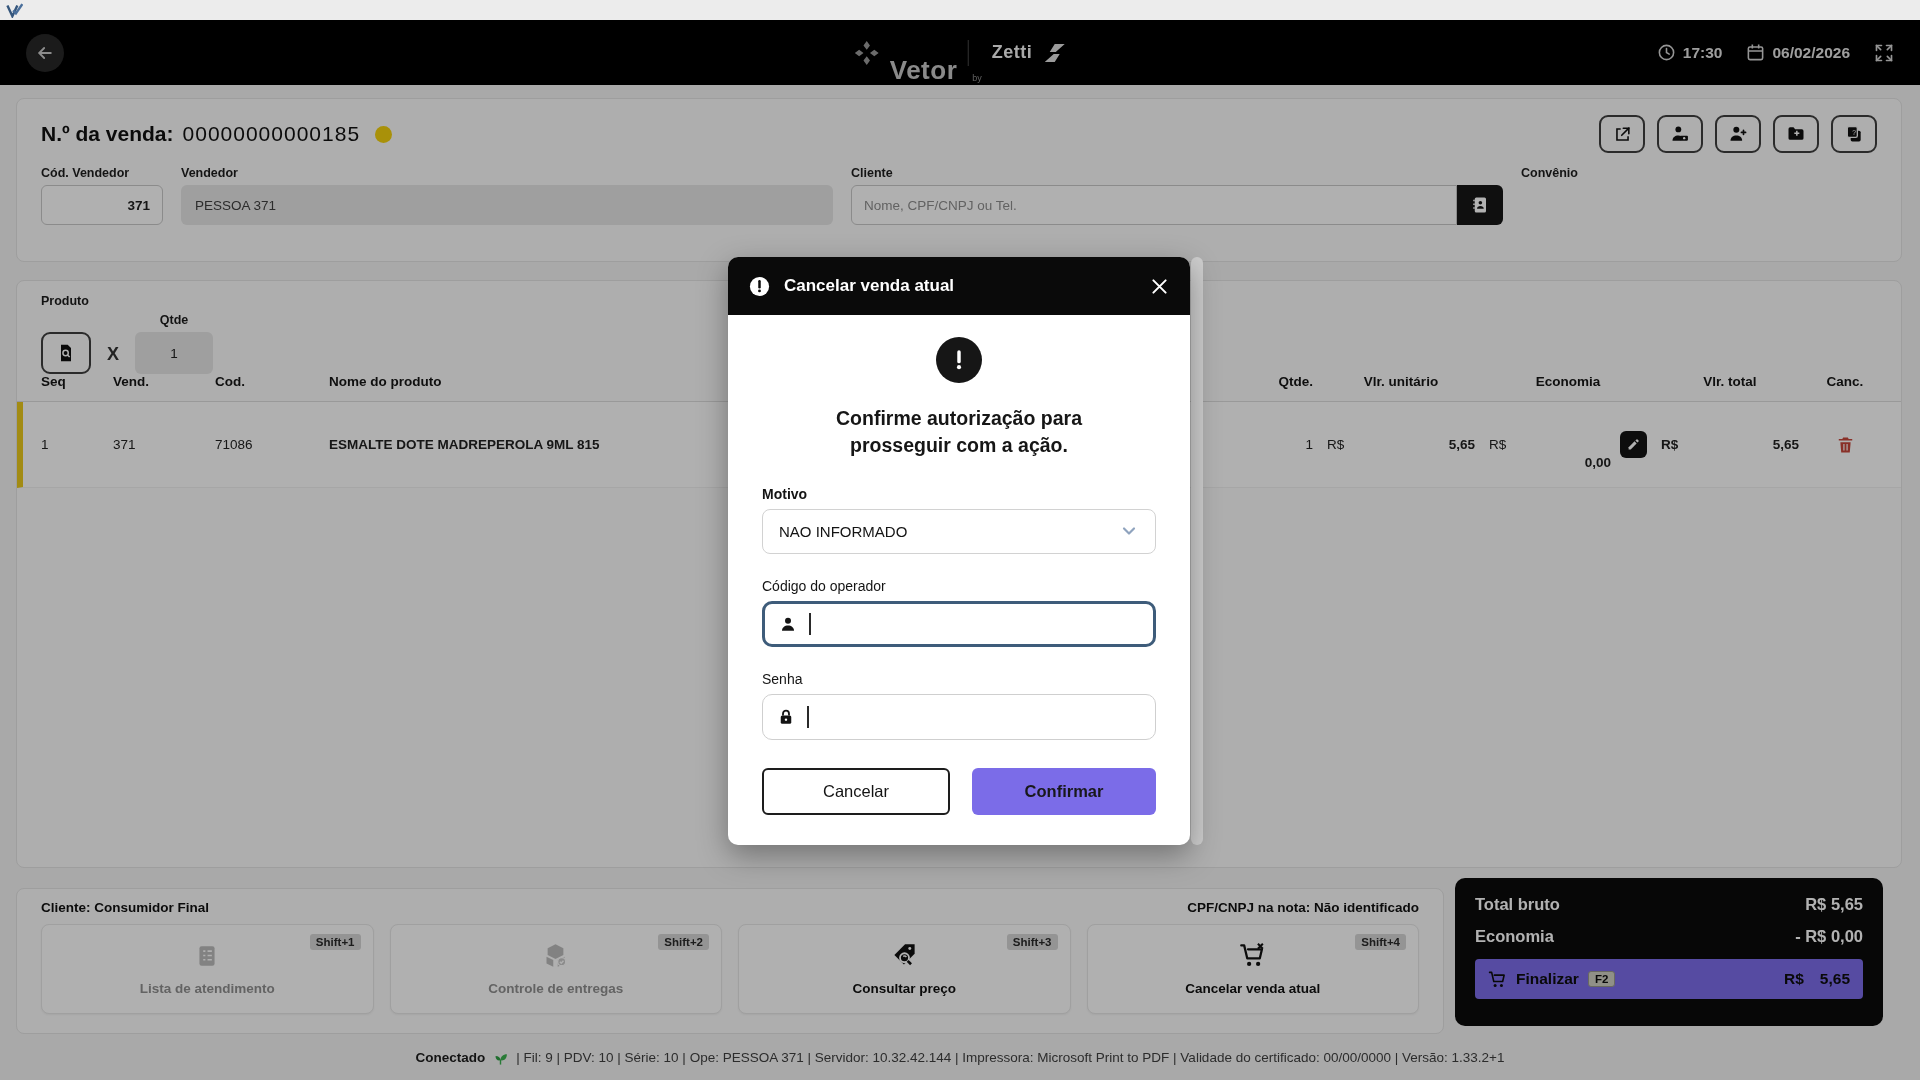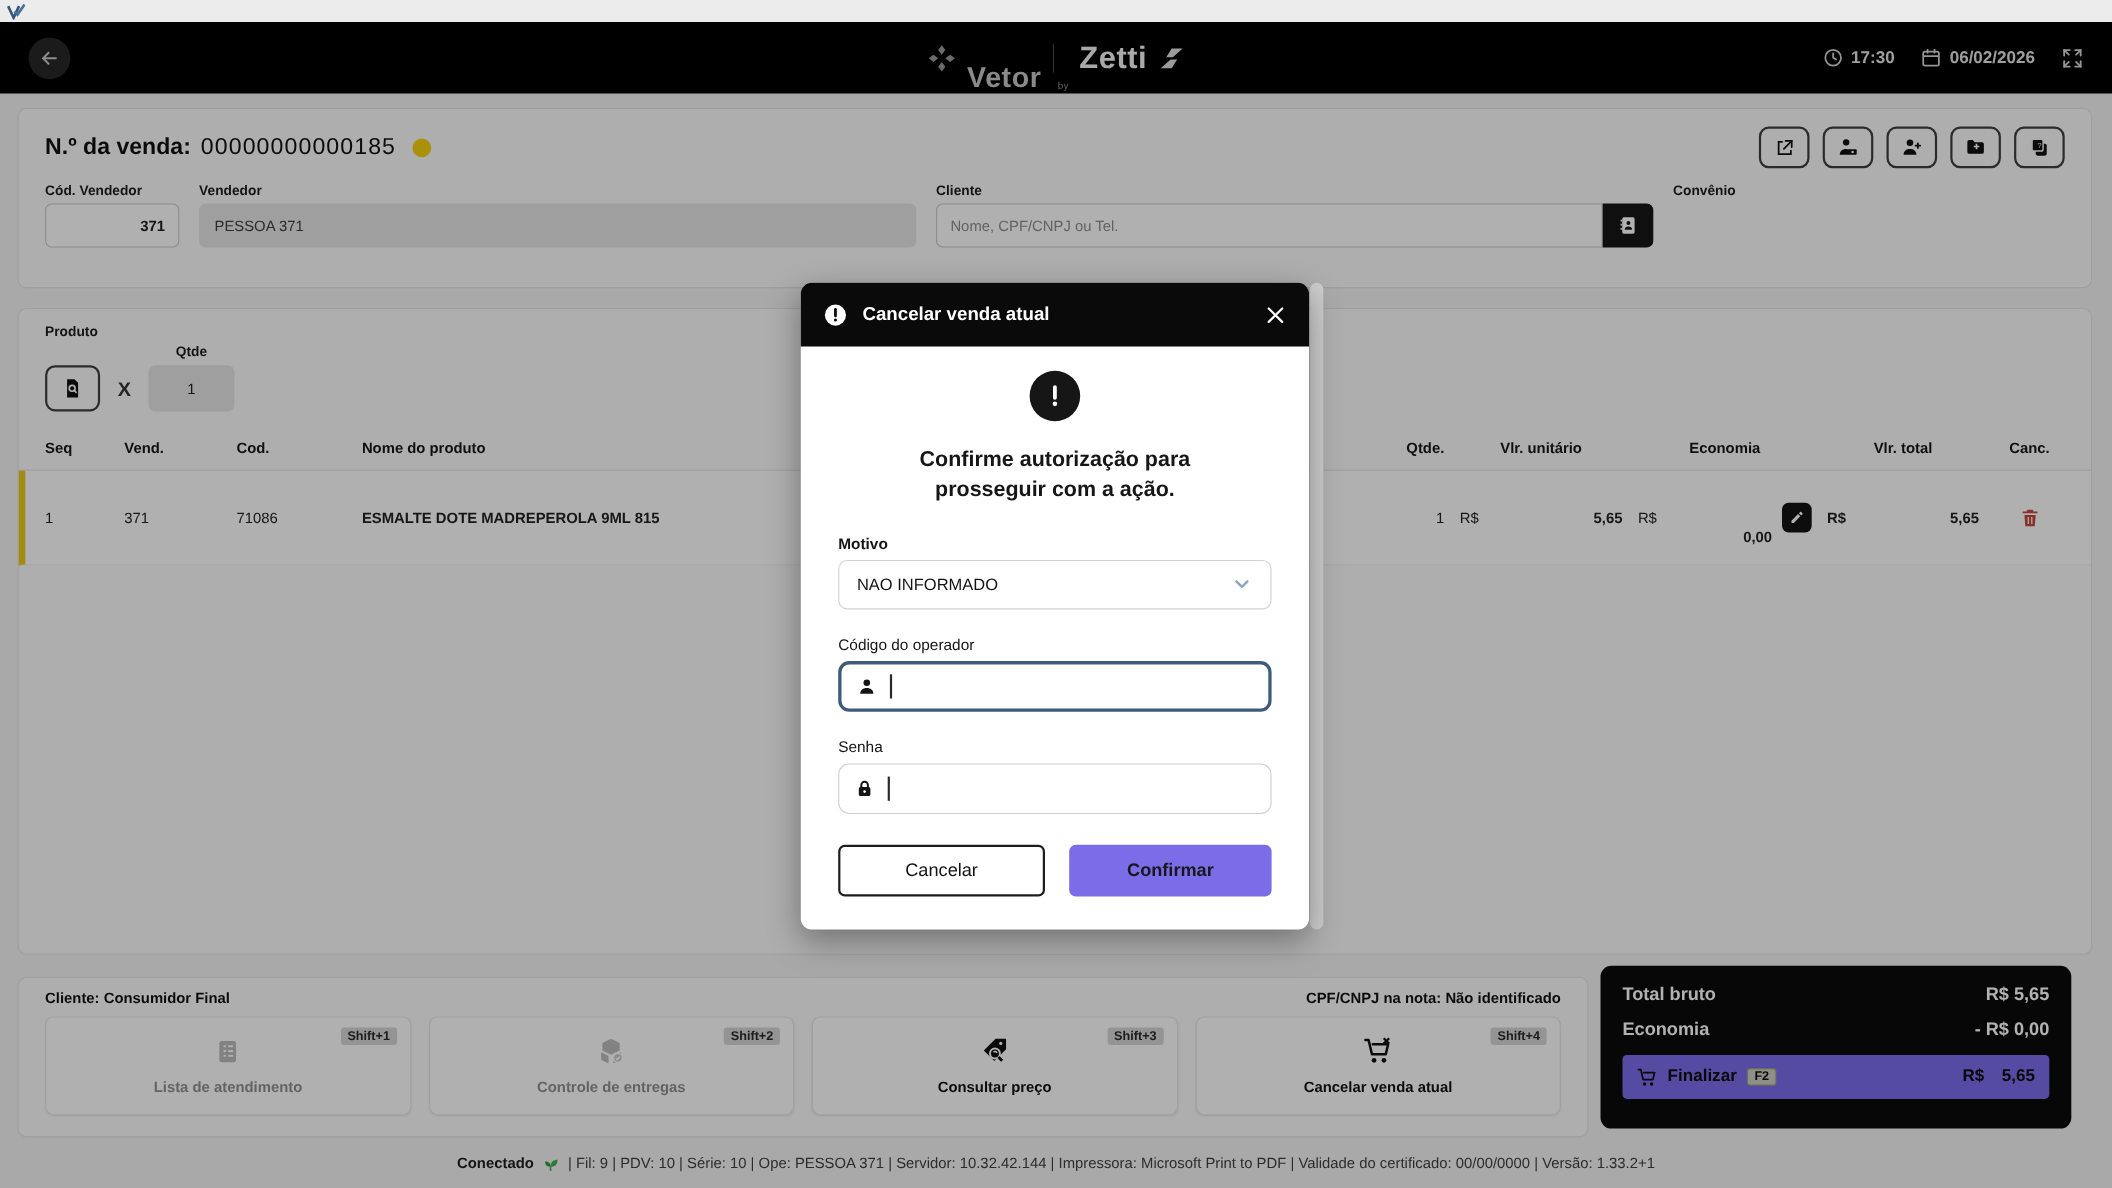--- a/index.html
+++ b/index.html
@@ -17,21 +17,21 @@
   
   .app-header { position:absolute; top:20px; left:0; width:100%; height:65px; background:#000;
     display:flex; align-items:center; padding:0 26px; z-index:10; }
   .back-btn { width:38px; height:38px; border-radius:50%; background:#272727;
     display:flex; align-items:center; justify-content:center; cursor:pointer; }
   .brand { position:absolute; left:50%; top:50%; transform:translate(-50%,-50%);
     display:flex; align-items:center; gap:10px; }
   .brand-primary { color:#c6c6c6; font-size:26px; font-weight:600; letter-spacing:.5px;margin-top:35px; }
   .brand-sep { width:1px; height:26px; background:#4a4a4a; }
   .brand-by { color:#8d8d8d; font-size:9px; align-self:flex-end; margin:0 0 3px -6px; }
-  .brand-secondary { color:#f2f2f2; font-size:28px; font-weight:800; letter-spacing:.5px; }
+  .brand-secondary { color:#f2f2f2; font-size:18px; font-weight:800; letter-spacing:.5px; }
   .header-right { margin-left:auto; display:flex; align-items:center; gap:8px;
     color:#e3e3e3; font-weight:700; font-size:15.5px; }
   .hr-group { display:flex; align-items:center; gap:7px; }
   .hr-gap { width:8px; }
 
   
   .card { position:absolute; background:#f9f9f9; border:1px solid #e2e2e2; border-radius:8px; }
   #card-sale { left:16px; top:98px; width:1886px; height:164px; padding:16px 24px 0; }
   .sale-row { display:flex; align-items:center; }
   .sale-title { display:flex; align-items:center; gap:9px; font-size:21px; color:#111; }
@@ -71,21 +71,21 @@
     display:flex; align-items:center; justify-content:center; cursor:pointer; }
   .mult { font-size:18px; font-weight:800; color:#333; margin:0 0 9px; }
   .qty-wrap { display:flex; flex-direction:column; align-items:center; }
   .qty-label { font-size:12.5px; font-weight:700; margin-bottom:5px; }
   .qty-wrap input { width:78px; height:42px; background:#e4e4e4; border:none; border-radius:6px;
     text-align:center; font-size:13.5px; color:#222; outline:none; font-family:"Liberation Sans", sans-serif; }
 
   .thead, .trow { display:grid;
     grid-template-columns:58px 88px 100px 1fr 95px 148px 158px 138px 64px;
     column-gap:14px; align-items:center; padding:0 24px; }
-  .thead { margin-top:26px; font-size:13.5px; font-weight:800; color:#161616; padding-bottom:12px;
+  .thead { font-size:13.5px; font-weight:800; color:#161616; padding-bottom:12px;
     border-bottom:1px solid #dcdcdc; }
   .th-right { text-align:right; } .th-center { text-align:center; }
   .trow { background:#fcfcfc; border-left:6px solid #e8c81c; padding:17px 24px 17px 18px;
     font-size:13.5px; color:#222; border-bottom:1px solid #eee; }
   .money { display:flex; justify-content:space-between; align-items:center; }
   .money .amt { font-weight:600; }
   .money.total .amt, .money.total .cur { font-weight:800; }
   .econ .amt { margin-left:auto; margin-right:9px;margin-top:36px; }
   .edit-btn { width:27px; height:27px; background:#141414; border-radius:6px;
     display:flex; align-items:center; justify-content:center; cursor:pointer; }

